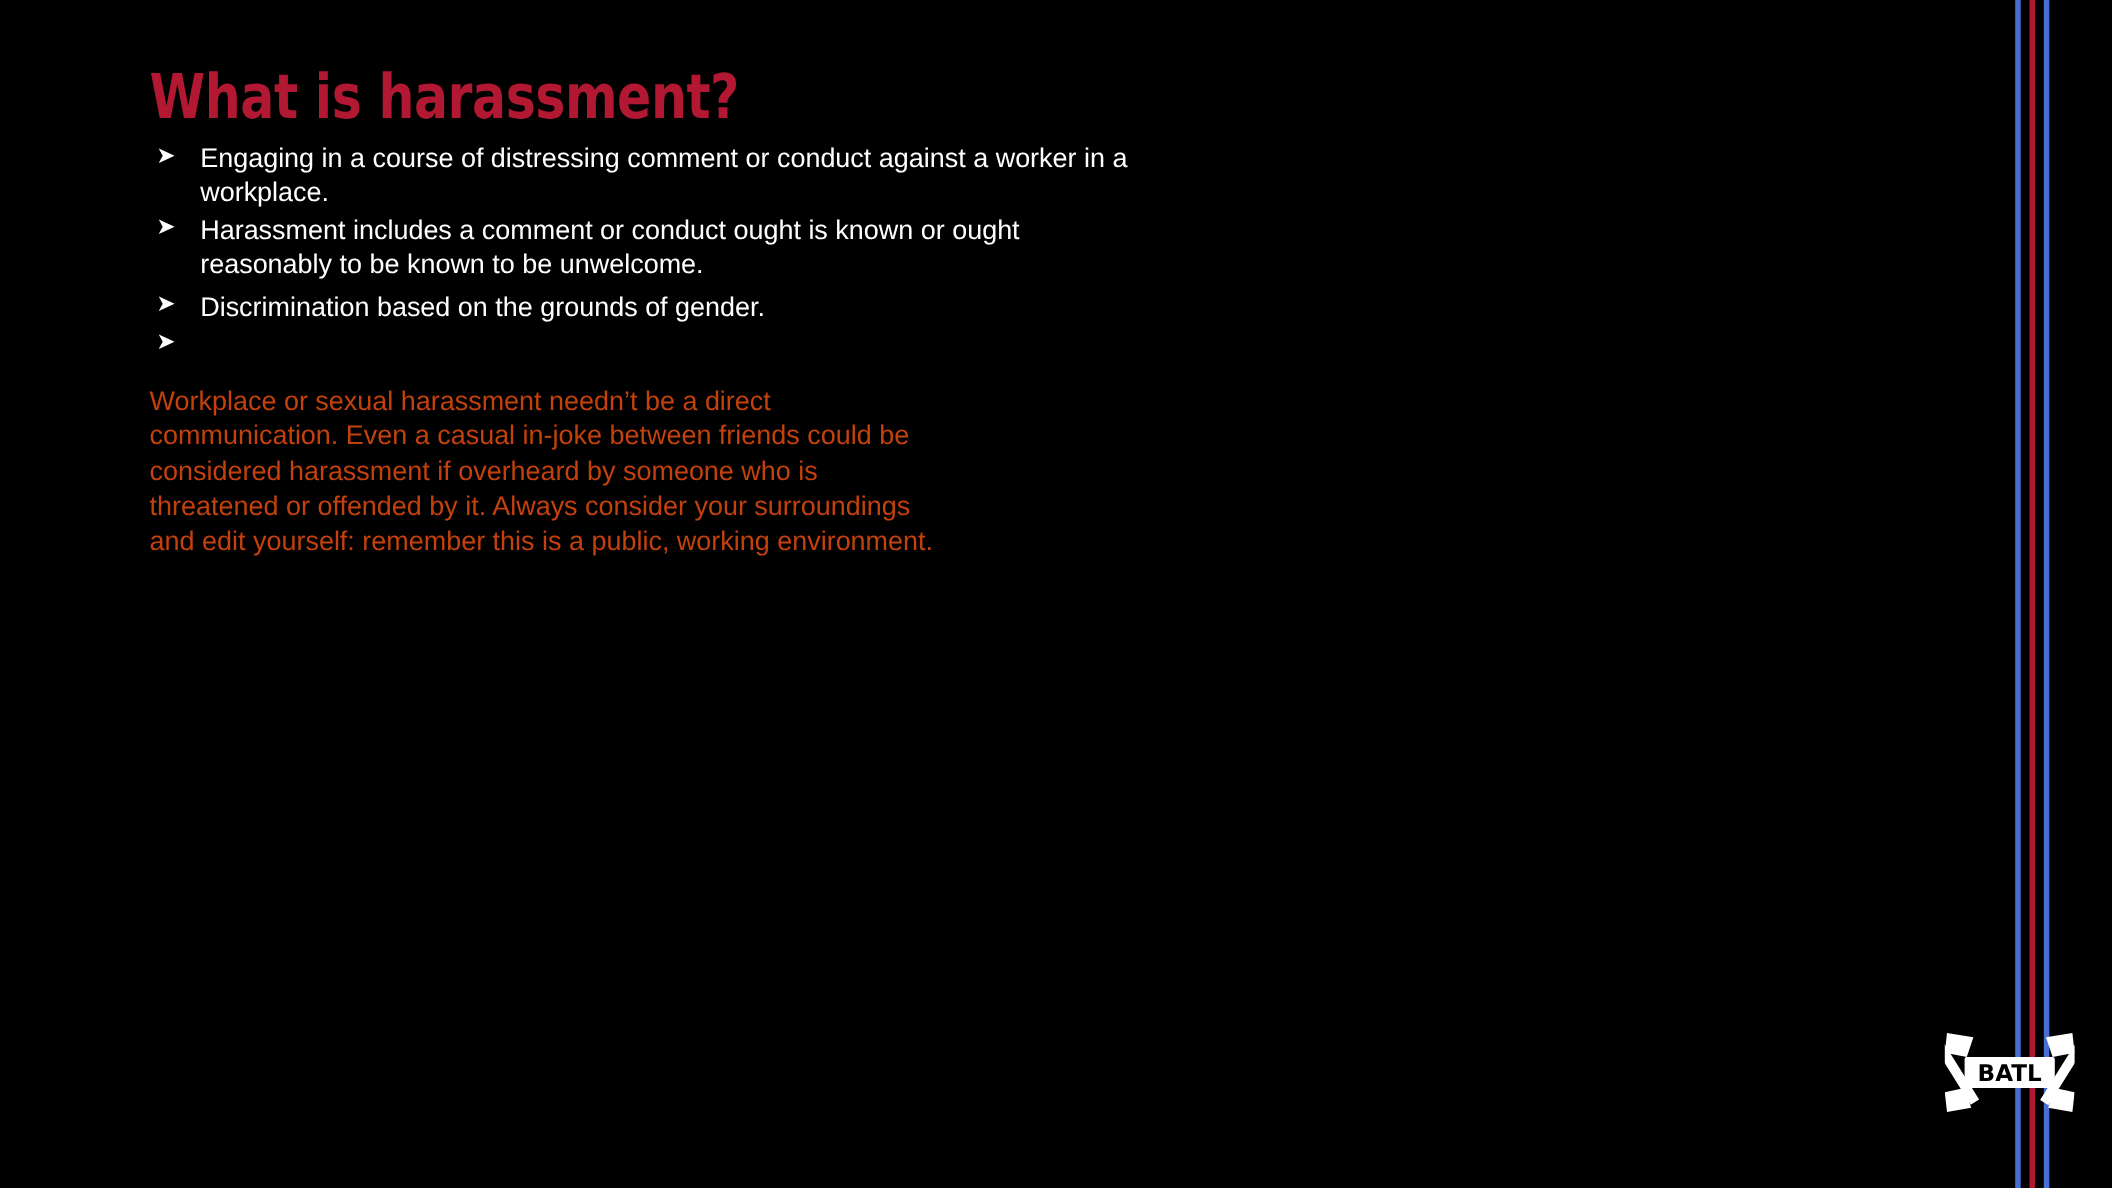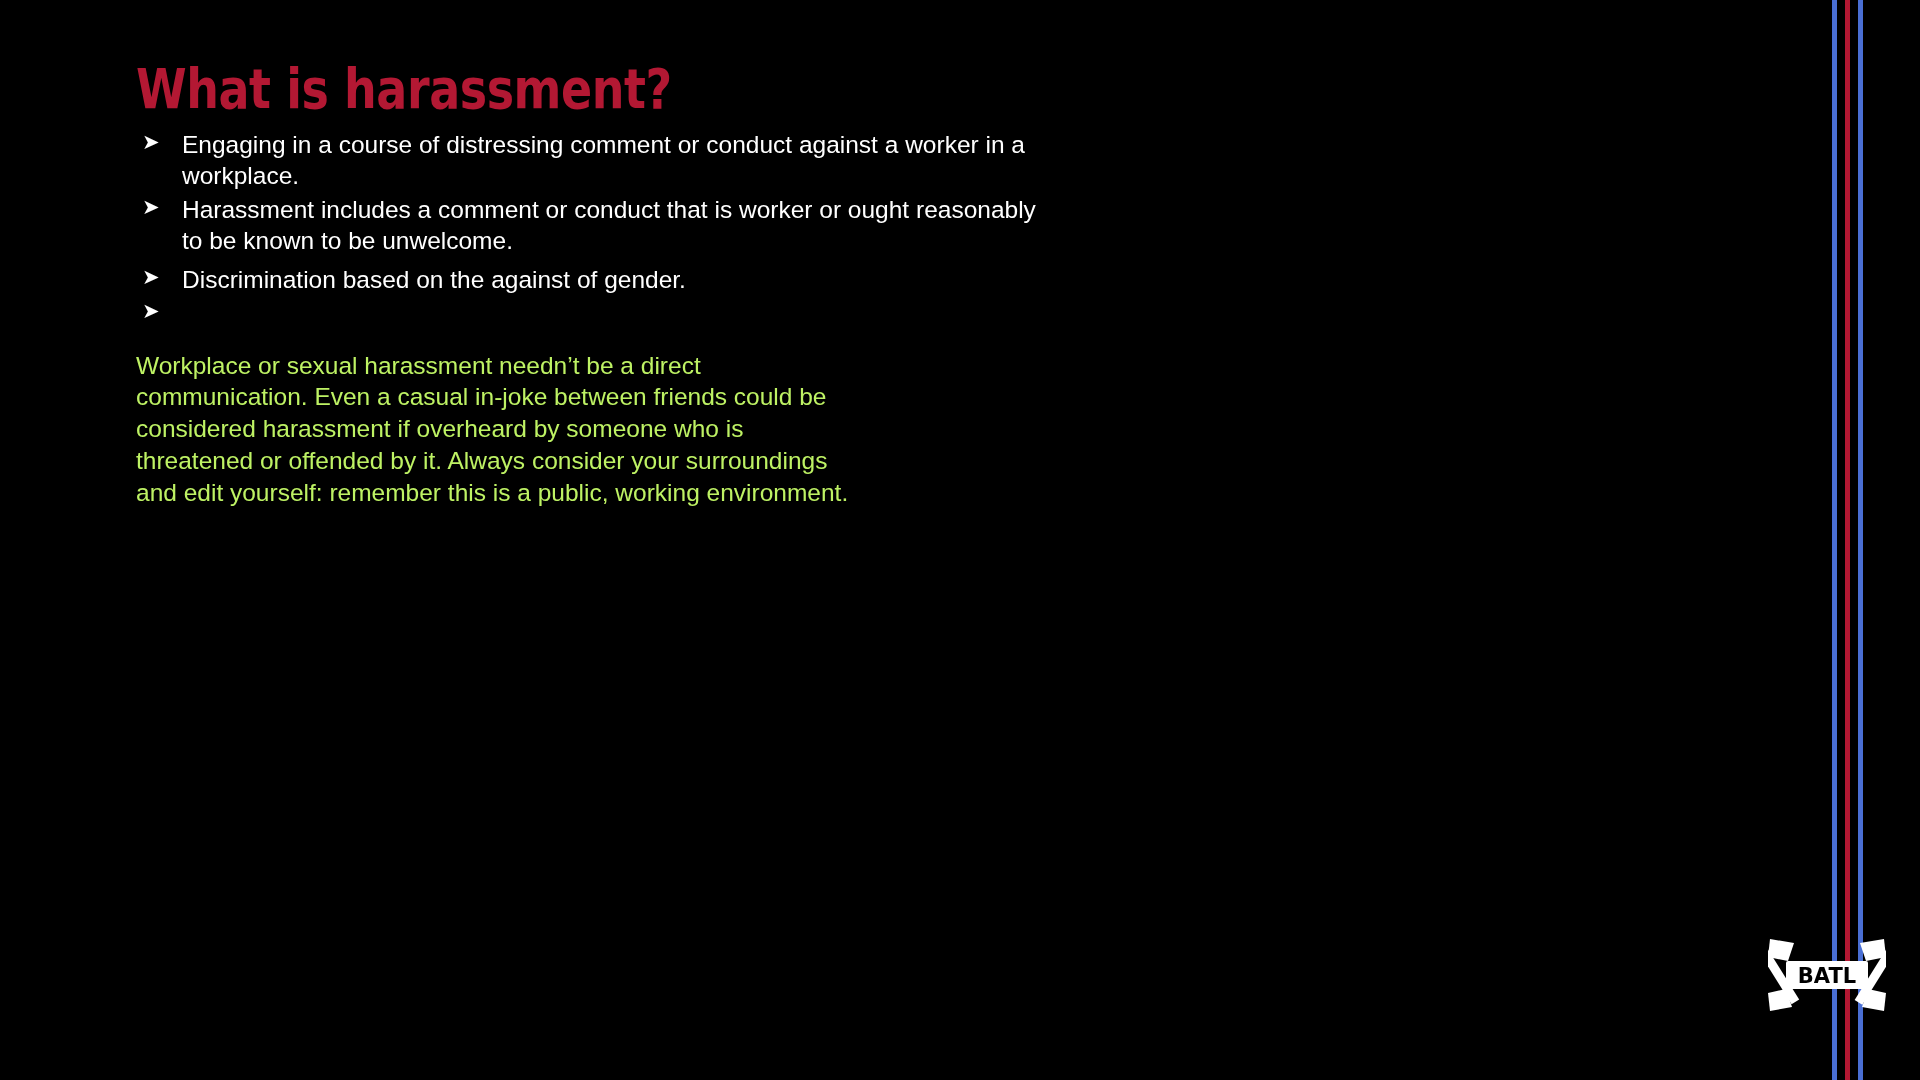--- a/index.html
+++ b/index.html
@@ -93,21 +93,21 @@
     left: 6px;
     top: 0px;
     font-size: 21px;
     color: #ffffff;
   }
 
   .para {
     font-size: 24.5px;
     line-height: 1.3;
     margin: 0;
-    color: #bef264;
+    color: #c2410c;
     width: 730px;
   }
   .spacer-block { height: 52px; }
 
   
   .logo {
     position: absolute;
     left: 1768px;
     top: 937px;
     width: 118px;
@@ -128,28 +128,28 @@
 
     <h1 class="title">What is harassment?</h1>
 
     <ul class="bullets">
       <li>
         <span class="marker">➤</span>
         <span>Engaging in a course of distressing comment or conduct against a worker in a workplace.</span>
       </li>
       <li>
         <span class="marker">➤</span>
-        <span>Harassment includes a comment or conduct that is worker or ought reasonably to be known to be unwelcome.</span>
+        <span>Harassment includes a comment or conduct ought is known or ought reasonably to be known to be unwelcome.</span>
       </li>
     </ul>
 
     <ul class="bullets">
       <li>
         <span class="marker">➤</span>
-        <span>Discrimination based on the against of gender.</span>
+        <span>Discrimination based on the grounds of gender.</span>
       </li>
       <li>
         <span class="marker">➤</span>
       </li>
     </ul>
 
     <div class="spacer-block"></div>
 
     <p class="para">Workplace or sexual harassment needn’t be a direct communication. Even a casual in-joke between friends could be considered harassment if overheard by someone who is threatened or offended by it. Always consider your surroundings and edit yourself: remember this is a public, working environment.</p>
   </div>

